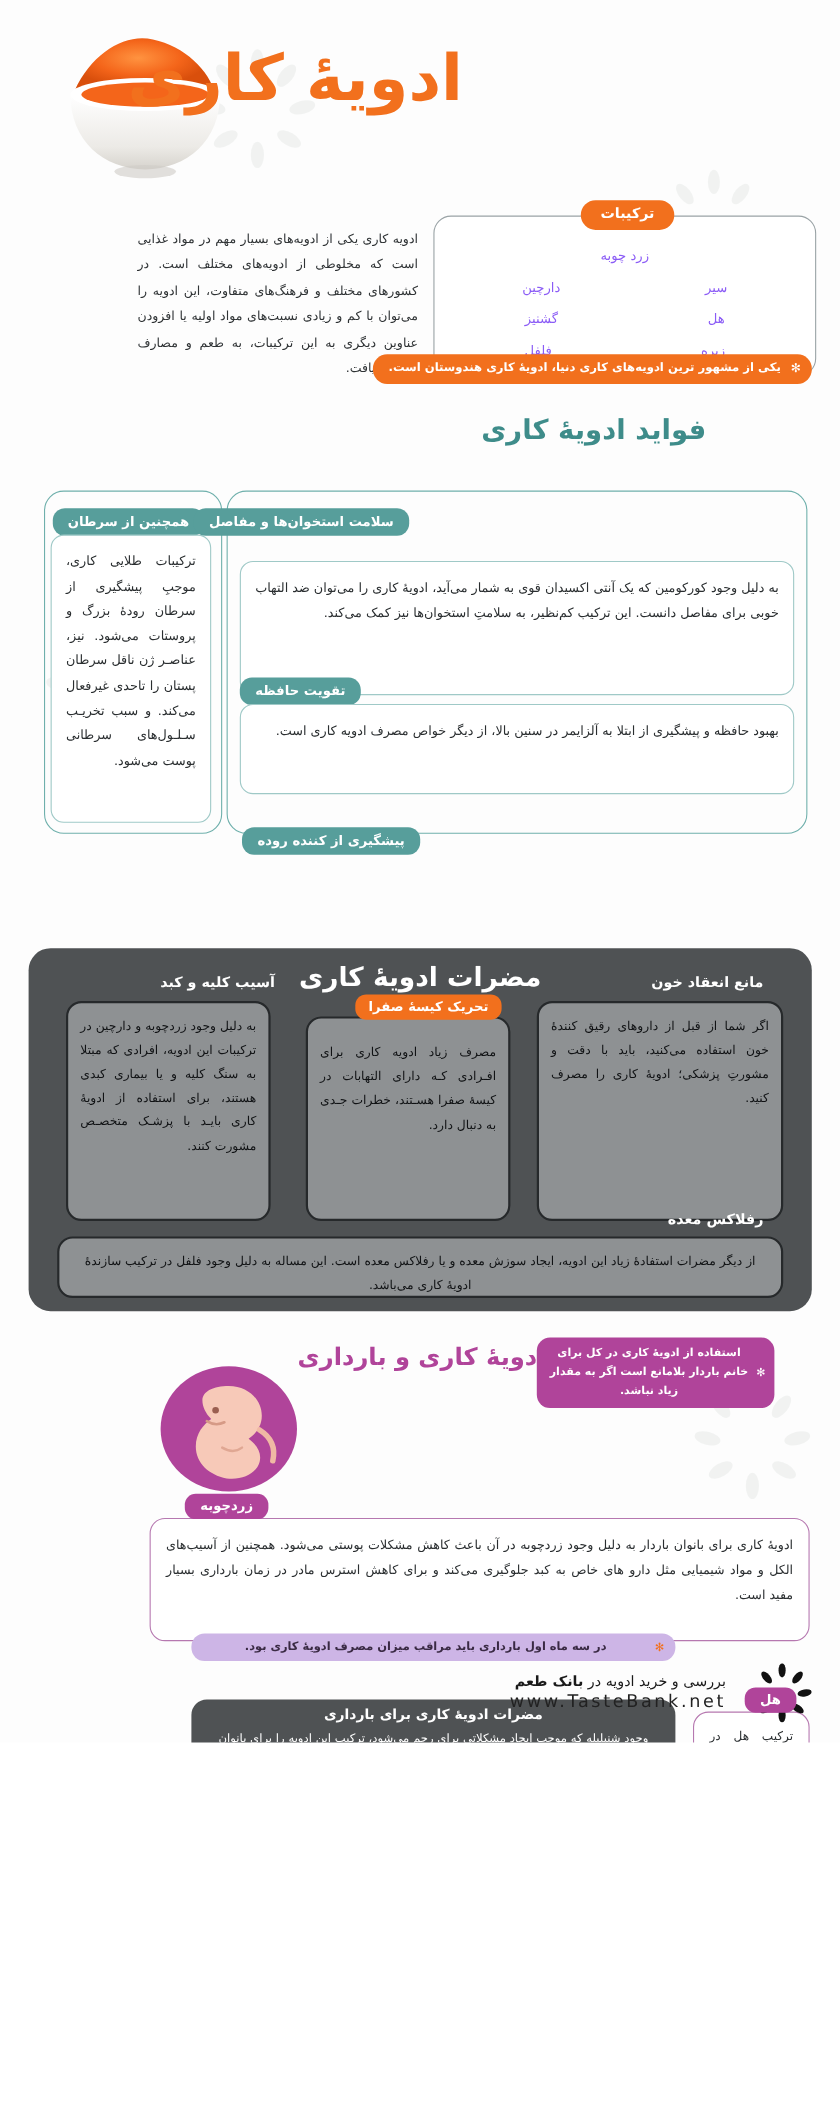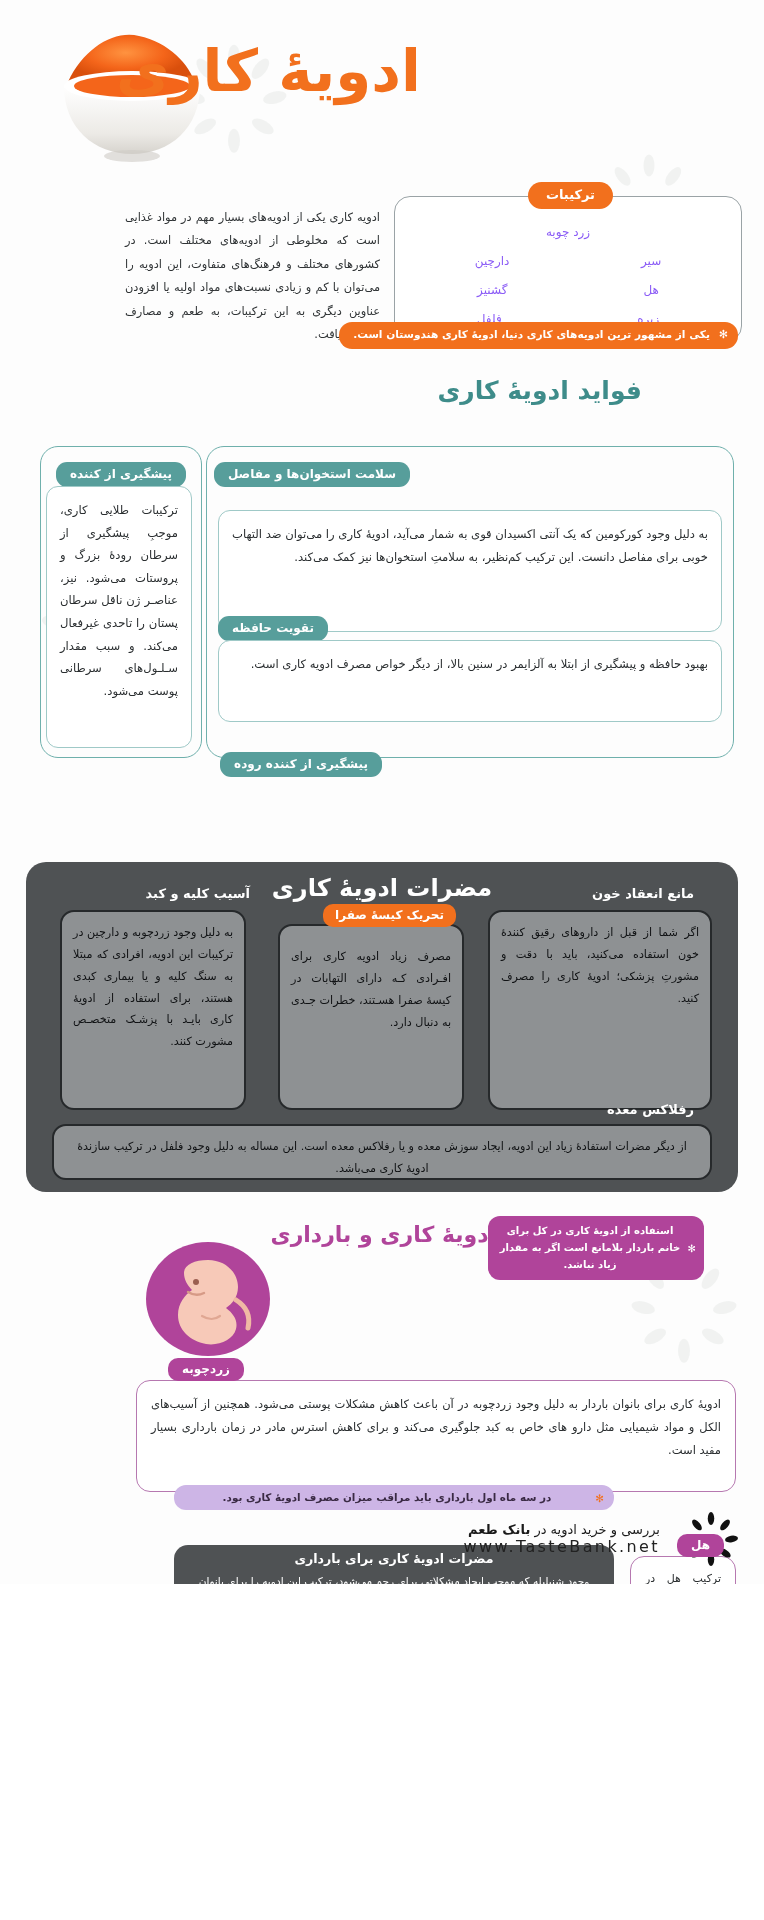--- a/index.html
+++ b/index.html
@@ -402,26 +402,26 @@
   <div class="note-orange">
     <span class="star">✻</span>
     <span>یکی از مشهور ترین ادویه‌های کاری دنیا، ادویهٔ کاری هندوستان است.</span>
   </div>
 
   <div class="sec-title-teal" style="top:376px; right:122px;">فواید ادویهٔ کاری</div>
 
   <div class="benefits">
 
     <div class="ben-outer-shell" style="top:16px; right:562px; width:162px; height:312px;"></div>
-    <div class="ben-badge" style="top:32px; right:578px;">پیشگیری از کننده</div>
-    <div class="ben-inner" style="top:56px; right:572px; width:146px; height:262px;">ترکیبات طلایی کاری، موجبِ پیشگیری از سرطان رودهٔ بزرگ و پروستات می‌شود. نیز، عناصـر ژن ناقل سرطان پستان را تاحدی غیرفعال می‌کند. و سبب مقدار سـلـول‌های سرطانی پوست می‌شود.</div>
+    <div class="ben-badge" style="top:32px; right:578px;">همچنین از سرطان</div>
+    <div class="ben-inner" style="top:56px; right:572px; width:146px; height:262px;">ترکیبات طلایی کاری، موجبِ پیشگیری از سرطان رودهٔ بزرگ و پروستات می‌شود. نیز، عناصـر ژن ناقل سرطان پستان را تاحدی غیرفعال می‌کند. و سبب تخریـب سـلـول‌های سرطانی پوست می‌شود.</div>
 
     <div class="ben-outer-shell" style="top:16px; right:30px; width:528px; height:312px;"></div>
 
-    <div class="ben-badge" style="top:32px; right:354px;text-align:right;">سلامت استخوان‌ها و مفاصل</div>
+    <div class="ben-badge" style="top:32px; right:392px;text-align:right;">سلامت استخوان‌ها و مفاصل</div>
     <div class="ben-inner" style="top:48px; right:42px; width:504px; height:122px;margin-top:32px;">به دلیل وجود کورکومین که یک آنتی اکسیدان قوی به شمار می‌آید، ادویهٔ کاری را می‌توان ضد التهاب خوبی برای مفاصل دانست. این ترکیب کم‌نظیر، به سلامتِ استخوان‌ها نیز کمک می‌کند.</div>
 
     <div class="ben-badge" style="top:186px; right:436px;">تقویت حافظه</div>
     <div class="ben-inner" style="top:210px; right:42px; width:504px; height:82px;">بهبود حافظه و پیشگیری از ابتلا به آلزایمر در سنین بالا، از دیگر خواص مصرف ادویه کاری است.</div>
 
     <div class="ben-badge" style="top:322px; right:382px;">پیشگیری از کننده روده</div>
   </div>
 
   <div class="harms">
     <div class="harms-title">مضرات ادویهٔ کاری</div>

